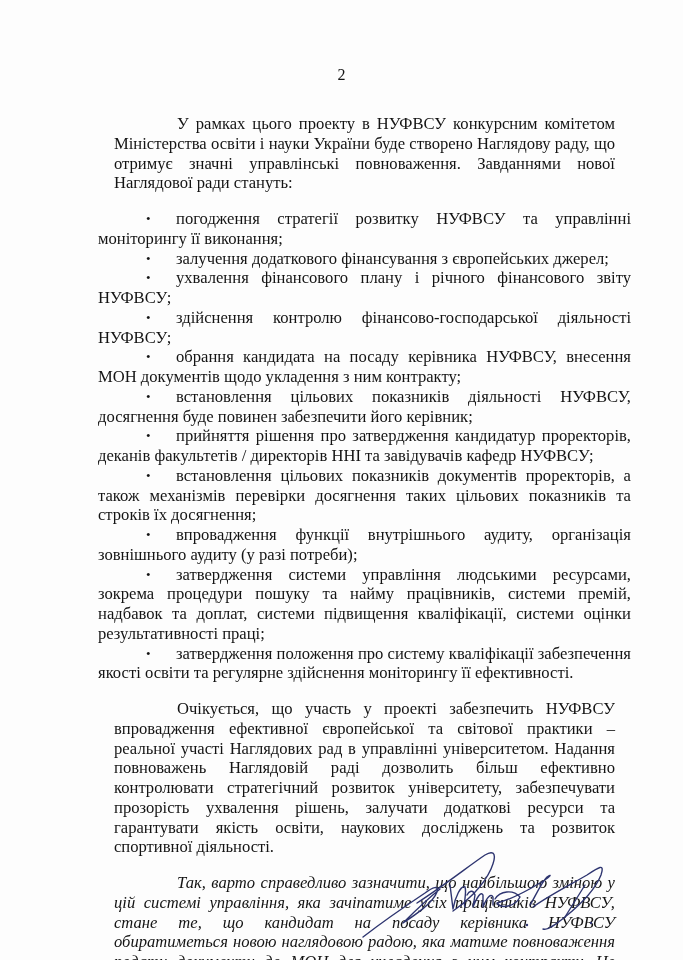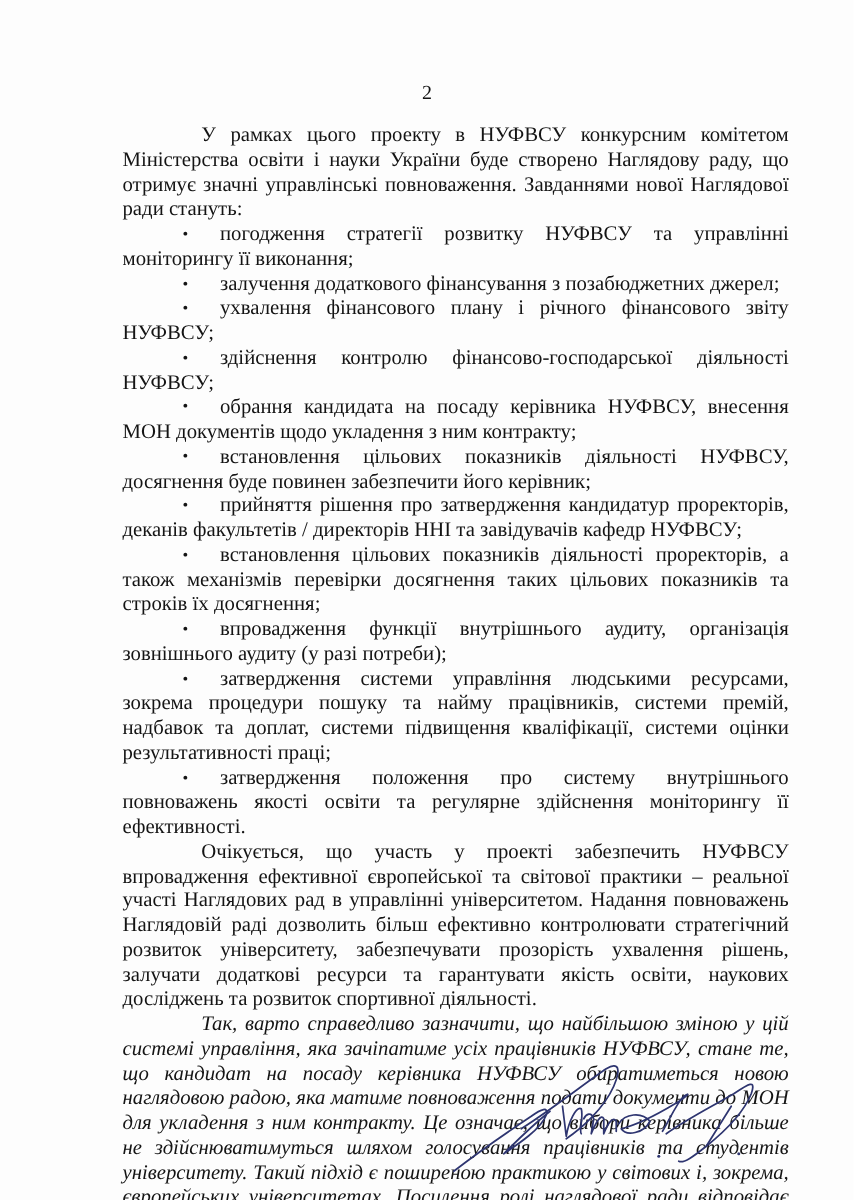--- a/index.html
+++ b/index.html
@@ -11,21 +11,21 @@
     color: #141414;
   }
   .page-number {
     position: absolute; top: 66px; left: 0; width: 683px;
     text-align: center; font-size: 16px;
   }
   .body {
     position: absolute; left: 98px; top: 98px; width: 533px;
     font-size: 16.6px; line-height: 19.75px;
   }
-  p { margin: 0; text-align: justify; text-indent: 63px; }
+  p { margin: 16px; text-align: justify; text-indent: 63px; }
   ul.tasks { list-style: none; margin: 0; padding: 0; }
   ul.tasks li {
     text-align: justify; text-indent: 78px; position: relative;
   }
   ul.tasks li .bullet {
     position: absolute; left: 48px; top: 0; text-indent: 0;
     font-size: 13px;
   }
   p.italic { font-style: italic; }
   .signature {
@@ -36,30 +36,30 @@
 <body>
 
 <div class="page">
   <div class="page-number">2</div>
 
   <div class="body">
     <p>У рамках цього проекту в НУФВСУ конкурсним комітетом Міністерства освіти і науки України буде створено Наглядову раду, що отримує значні управлінські повноваження. Завданнями нової Наглядової ради стануть:</p>
 
     <ul class="tasks">
       <li><span class="bullet">•</span><span>погодження стратегії розвитку НУФВСУ та управлінні моніторингу її виконання;</span></li>
-      <li><span class="bullet">•</span><span>залучення додаткового фінансування з позабюджетних джерел;</span></li>
+      <li><span class="bullet">•</span><span>залучення додаткового фінансування з європейських джерел;</span></li>
       <li><span class="bullet">•</span><span>ухвалення фінансового плану і річного фінансового звіту НУФВСУ;</span></li>
       <li><span class="bullet">•</span><span>здійснення контролю фінансово-господарської діяльності НУФВСУ;</span></li>
       <li><span class="bullet">•</span><span>обрання кандидата на посаду керівника НУФВСУ, внесення МОН документів щодо укладення з ним контракту;</span></li>
       <li><span class="bullet">•</span><span>встановлення цільових показників діяльності НУФВСУ, досягнення буде повинен забезпечити його керівник;</span></li>
       <li><span class="bullet">•</span><span>прийняття рішення про затвердження кандидатур проректорів, деканів факультетів / директорів ННІ та завідувачів кафедр НУФВСУ;</span></li>
-      <li><span class="bullet">•</span><span>встановлення цільових показників діяльності проректорів, а також механізмів перевірки досягнення таких цільових показників та строків їх досягнення;</span></li>
+      <li><span class="bullet">•</span><span>встановлення цільових показників документів проректорів, а також механізмів перевірки досягнення таких цільових показників та строків їх досягнення;</span></li>
       <li><span class="bullet">•</span><span>впровадження функції внутрішнього аудиту, організація зовнішнього аудиту (у разі потреби);</span></li>
       <li><span class="bullet">•</span><span>затвердження системи управління людськими ресурсами, зокрема процедури пошуку та найму працівників, системи премій, надбавок та доплат, системи підвищення кваліфікації, системи оцінки результативності праці;</span></li>
-      <li><span class="bullet">•</span><span>затвердження положення про систему внутрішнього повноважень якості освіти та регулярне здійснення моніторингу її ефективності.</span></li>
+      <li><span class="bullet">•</span><span>затвердження положення про систему кваліфікації забезпечення якості освіти та регулярне здійснення моніторингу її ефективності.</span></li>
     </ul>
 
     <p>Очікується, що участь у проекті забезпечить НУФВСУ впровадження ефективної європейської та світової практики – реальної участі Наглядових рад в управлінні університетом. Надання повноважень Наглядовій раді дозволить більш ефективно контролювати стратегічний розвиток університету, забезпечувати прозорість ухвалення рішень, залучати додаткові ресурси та гарантувати якість освіти, наукових досліджень та розвиток спортивної діяльності.</p>
     <p class="italic">Так, варто справедливо зазначити, що найбільшою зміною у цій системі управління, яка зачіпатиме усіх працівників НУФВСУ, стане те, що кандидат на посаду керівника НУФВСУ обиратиметься новою наглядовою радою, яка матиме повноваження подати документи до МОН для укладення з ним контракту. Це означає, що вибори керівника більше не здійснюватимуться шляхом голосування працівників та студентів університету. Такий підхід є поширеною практикою у світових і, зокрема, європейських університетах. Посилення ролі наглядової ради відповідає актуальним вимогам розвитку вищої освіти в Україні та сприятиме більш ефективнішому управлінню.</p>
   </div>
 
   <svg class="signature" viewBox="0 0 290 110">
     <g fill="none" stroke="#2e3570" stroke-width="1.4" stroke-linecap="round" stroke-linejoin="round">
       <path d="M8 92 C 30 75, 55 58, 70 48 C 78 42, 84 40, 82 47 C 78 58, 60 70, 48 78 C 60 66, 75 52, 85 44"></path>
       <path d="M62 58 C 90 40, 115 20, 130 10 C 140 4, 142 10, 136 24 C 128 42, 110 58, 98 66"></path>

